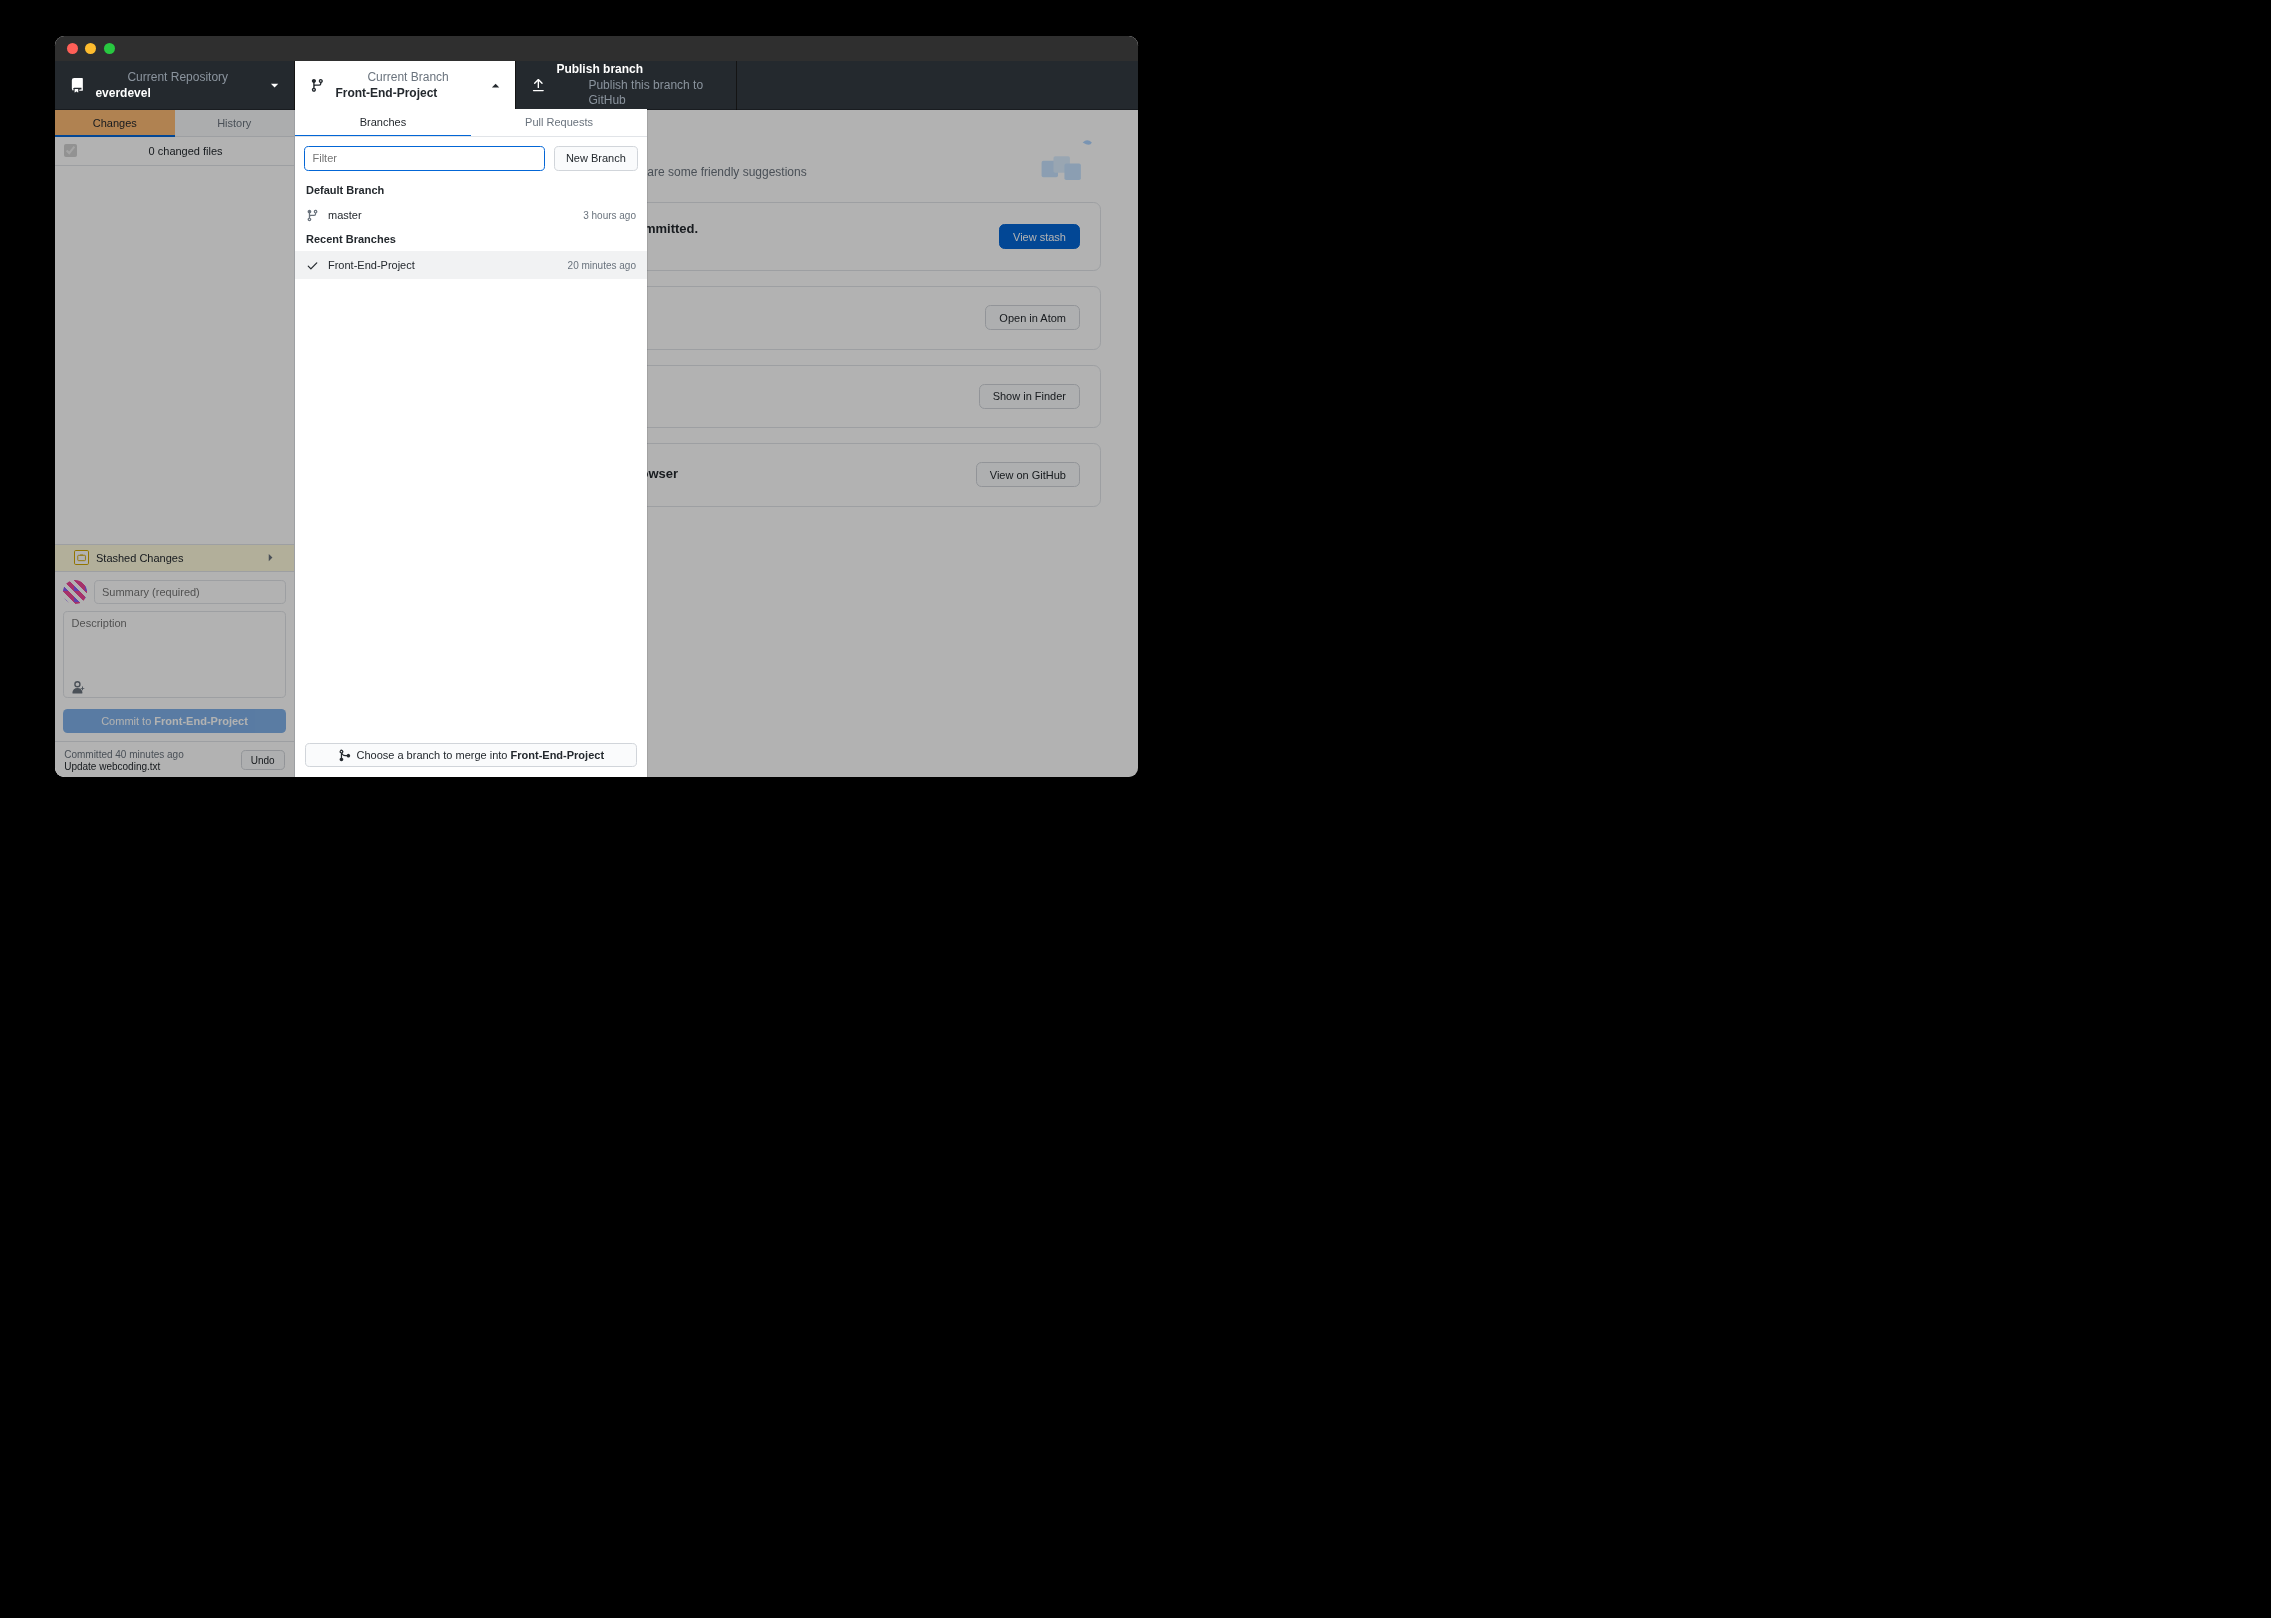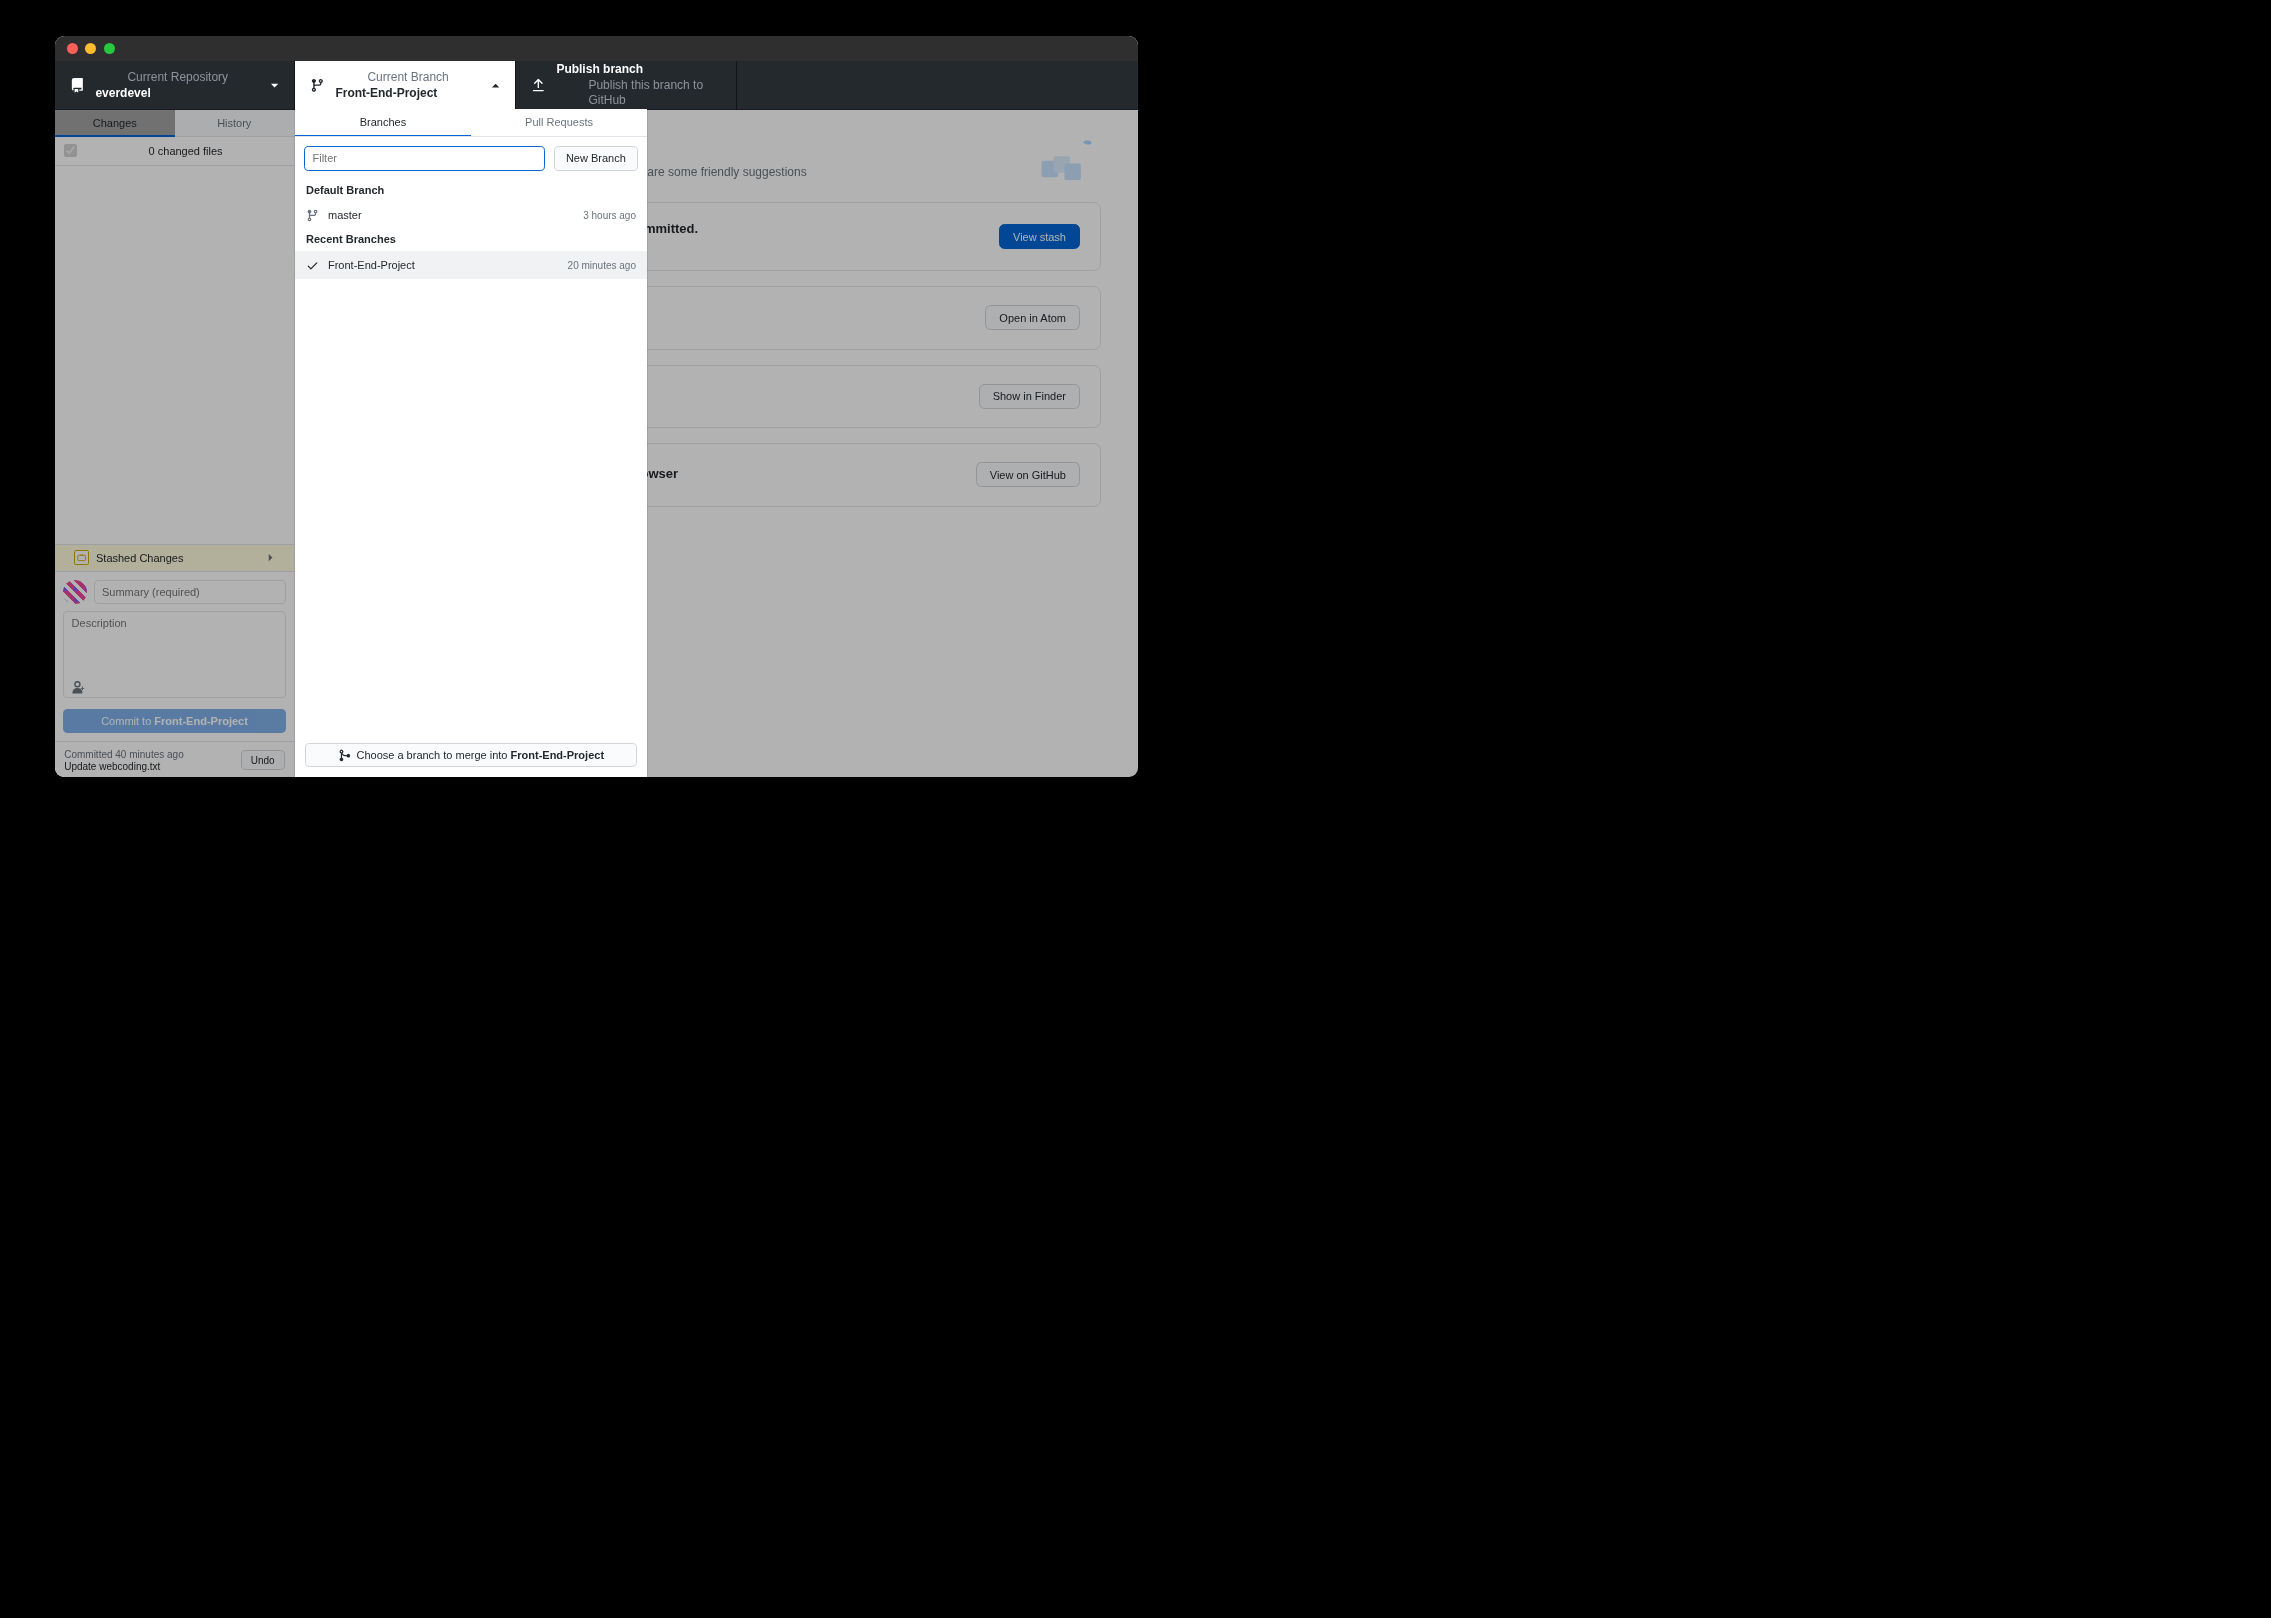--- a/index.html
+++ b/index.html
@@ -23,21 +23,21 @@
   .tb-label { font-size: 12px; color: #8b949e; line-height: 1.3; margin-left: 32px; }
   .tb-branch .tb-label { color: #6a737d; }
   .tb-value { font-size: 12px; font-weight: 600; line-height: 1.3; }
   .tb-chevron { width: 9.2px; height: 9.2px; }
   
   .body-area { display: flex; height: calc(100% - 73px); position: relative; }
   
   .sidebar { width: 240px; border-right: 0.9px solid #e1e4e8; display: flex; flex-direction: column; background: #fff; }
   .sidebar-tabs { display: flex; height: 27px; border-bottom: 0.9px solid #e1e4e8; }
   .sidebar-tab { flex: 1; display: flex; align-items: center; justify-content: center; font-size: 11px; color: #6a737d; cursor: pointer; position: relative; background: #f6f8fa; }
-  .sidebar-tab.active { color: #24292e; background: #a3a3a3; }
+  .sidebar-tab.active { color: #24292e; background: #fdba74; }
   .sidebar-tab.active::after { content: ''; position: absolute; bottom: -0.9px; left: 0; right: 0; height: 1.8px; background: #0366d6; }
   
   .changes-header { height: 28.5px; display: flex; align-items: center; padding: 0 9.2px; border-bottom: 0.9px solid #e1e4e8; font-size: 11px; color: #24292e; }
   .changes-header input[type="checkbox"] { margin-right: 9.2px; accent-color: #6a737d; }
   .changes-header span { flex: 1; text-align: center; }
   
   .changes-list { flex: 1; }
   
   .stashed { height: 28.5px; display: flex; align-items: center; padding: 0 19px; background: #fffbdd; border-top: 0.9px solid #e1e4e8; border-bottom: 0.9px solid #e1e4e8; font-size: 11px; color: #24292e; cursor: pointer; }
   .stashed .stash-icon { width: 14.7px; height: 14.7px; margin-right: 7.3px; display:flex; align-items:center; justify-content:center; background:#fff; border:0.9px solid #d1a800; border-radius:1.8px; color:#d1a800;}

